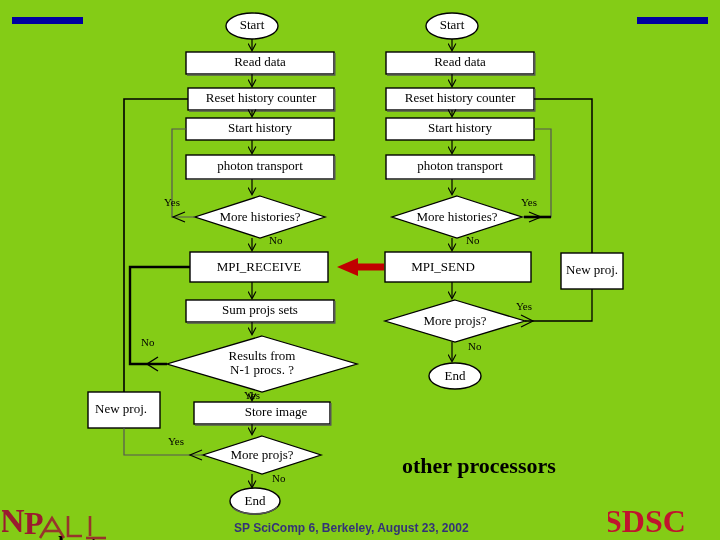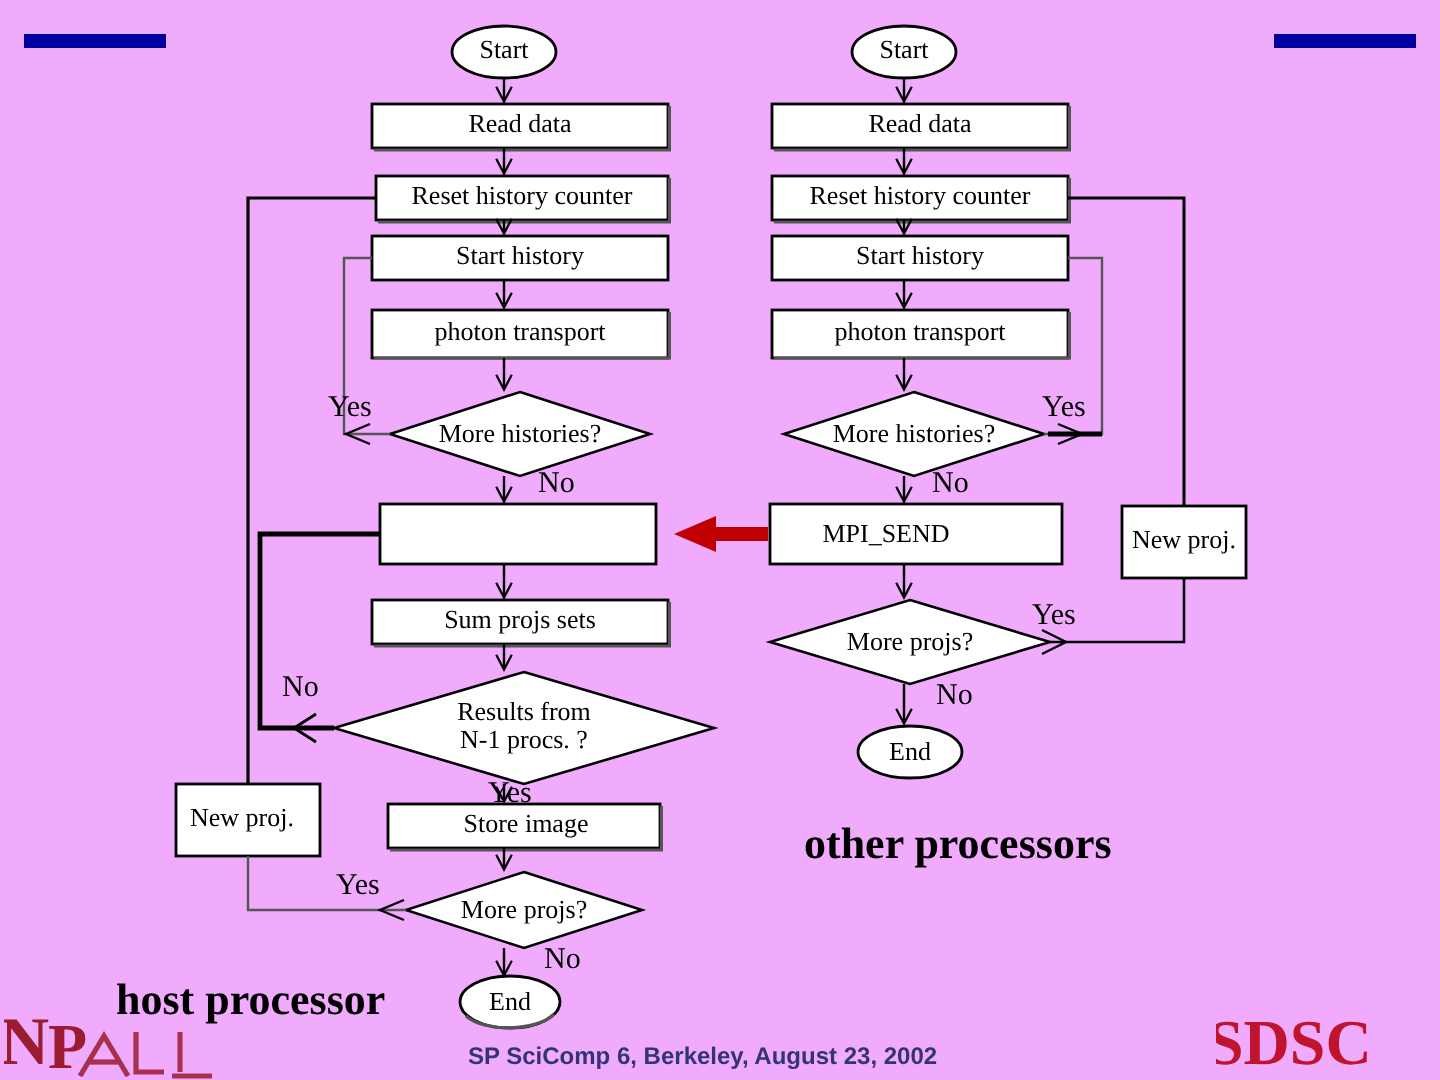--- a/index.html
+++ b/index.html
@@ -4,21 +4,21 @@
 <style>
   html, body {
     margin: 0;
     padding: 0;
     background: #ffffff;
   }
   #slide {
     position: relative;
     width: 720px;
     height: 540px;
-    background: #f0abfc;
+    background: #84cc16;
     overflow: hidden;
     font-family: "Liberation Serif", serif;
   }
   #flow-svg {
     position: absolute;
     left: 0;
     top: 0;
     width: 720px;
     height: 540px;
   }
@@ -31,20 +31,21 @@
   #rule-right { left: 637px; top: 17px; width: 71px; }
 
   .caption {
     position: absolute;
     font-family: "Liberation Serif", serif;
     font-weight: bold;
     font-size: 22px;
     color: #000000;
     white-space: nowrap;
     letter-spacing: 0px;
+    margin-top: 44px;
   }
   #caption-other { left: 402px; top: 409px; }
   #caption-host  { left: 58px;  top: 487px; }
 
   #footer-text {
     position: absolute;
     left: 234px;
     top: 521px;
     font-family: Liberation Sans, sans-serif;
     font-weight: bold;
@@ -66,21 +67,21 @@
     font-size: 13px;
     color: #000000;
     text-align: center;
     white-space: nowrap;
     line-height: 1.05;
     pointer-events: none;
   }
   .edge-label {
     position: absolute;
     font-family: "Liberation Serif", serif;
-    font-size: 15px;
+    font-size: 11px;
     color: #000000;
     white-space: nowrap;
     pointer-events: none;
   }
 </style>
 </head>
 <body>
 
 <div id="slide">
 
@@ -202,24 +203,25 @@
       <polygon points="337,267 358,258 358,276" fill="#C00000"></polygon>
     </g>
   </svg>
 
   <div class="node-label" style="left:226px; top:18px; width:52px;">Start</div>
   <div class="node-label" style="left:186px; top:55px; width:148px;">Read data</div>
   <div class="node-label" style="left:188px; top:91px; width:146px;">Reset history counter</div>
   <div class="node-label" style="left:186px; top:121px; width:148px;">Start history</div>
   <div class="node-label" style="left:186px; top:159px; width:148px;">photon transport</div>
   <div class="node-label" style="left:195px; top:210px; width:130px;">More histories?</div>
+  <div class="node-label" style="left:190px; top:260px; width:138px;">MPI_RECEIVE</div>
   <div class="node-label" style="left:186px; top:303px; width:148px;">Sum projs sets</div>
   <div class="node-label" style="left:187px; top:349px; width:150px; white-space:pre-line;">Results from
 N-1 procs. ?</div>
-  <div class="node-label" style="left:195px; top:405px; width:136px;">Store image</div>
+  <div class="node-label" style="left:208px; top:405px; width:136px;">Store image</div>
   <div class="node-label" style="left:203px; top:448px; width:118px;">More projs?</div>
   <div class="node-label" style="left:90px; top:402px; width:70px; text-align:left; padding-left:5px; box-sizing:border-box;">New proj.</div>
   <div class="node-label" style="left:230px; top:494px; width:50px;">End</div>
 
   <div class="edge-label" style="left:164px; top:196px;">Yes</div>
   <div class="edge-label" style="left:269px; top:234px;">No</div>
   <div class="edge-label" style="left:141px; top:336px;">No</div>
   <div class="edge-label" style="left:244px; top:389px;">Yes</div>
   <div class="edge-label" style="left:168px; top:435px;">Yes</div>
   <div class="edge-label" style="left:272px; top:472px;">No</div>

